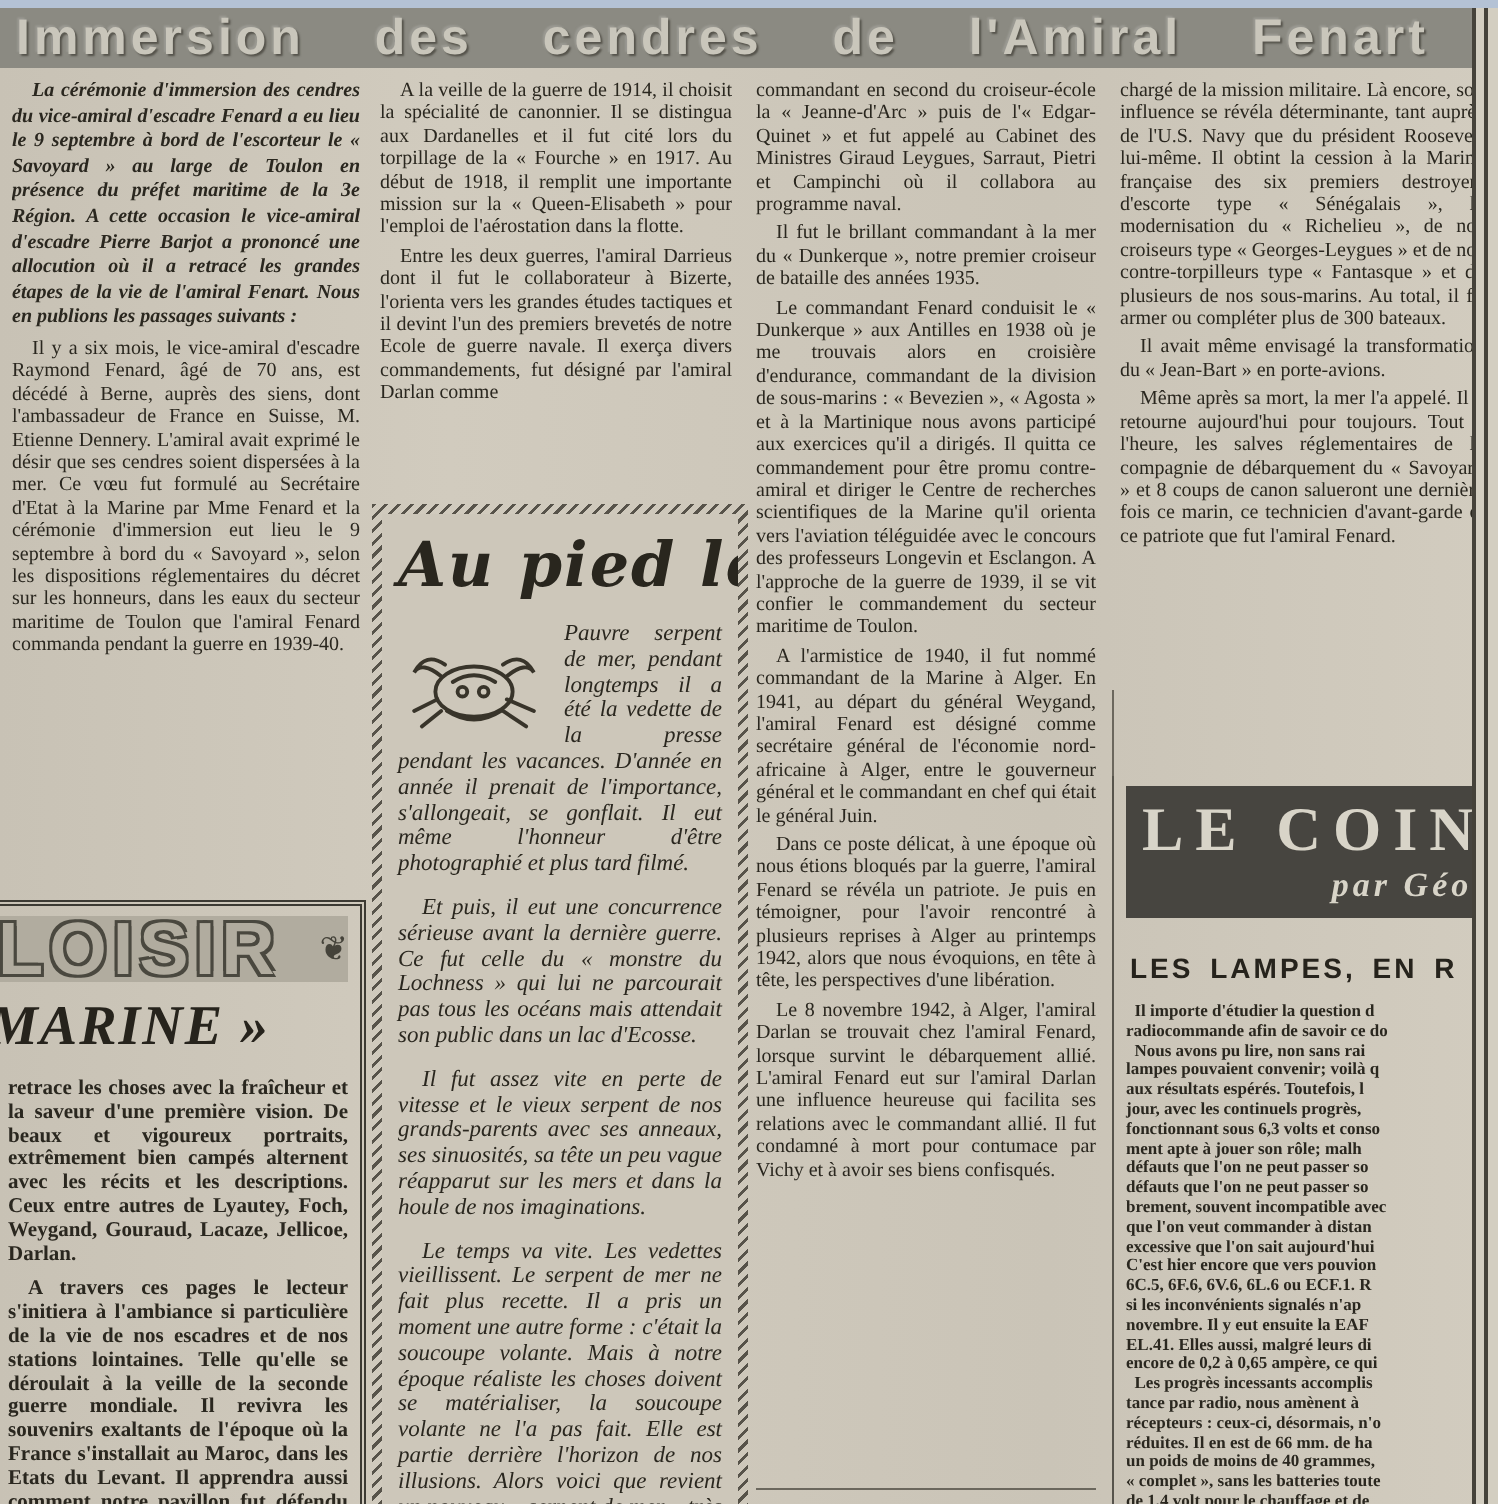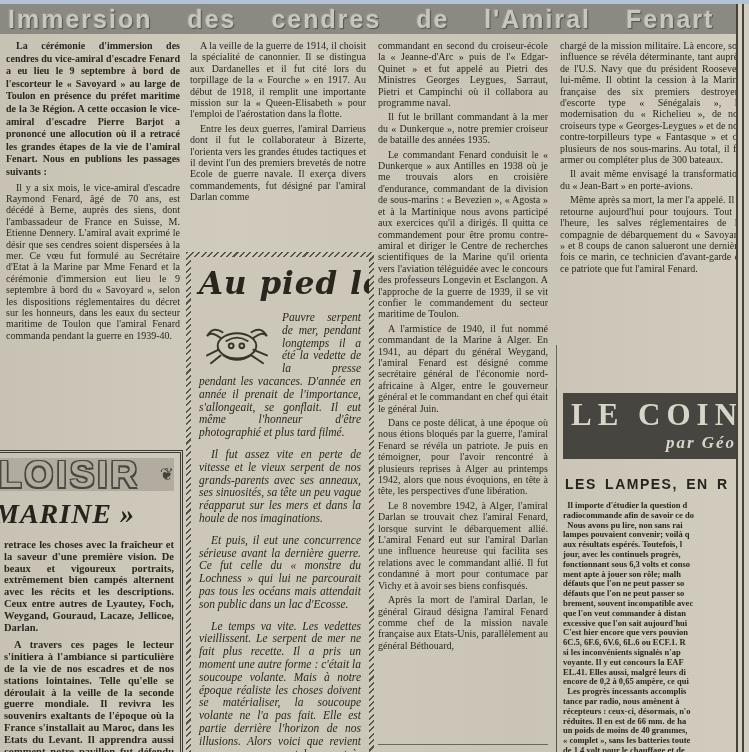--- a/index.html
+++ b/index.html
@@ -15,21 +15,21 @@
     display:flex;align-items:center;overflow:hidden;
   }
   .headline{
     font-family:Liberation Sans, sans-serif;font-weight:bold;
     font-size:25px;color:#c9c6bb;letter-spacing:2px;word-spacing:26px;white-space:nowrap;
     padding-left:8px;text-shadow:1px 1px 1px #55534b,-1px -1px 1px #9b9a93;
   }
   .col{position:absolute;text-align:justify;font-size:10px;line-height:11.4px;overflow:hidden;}
   .col p{margin:0 0 3px 0;text-indent:10px;}
   .col p.no-indent{text-indent:0;}
-  .lead{font-weight:bold;line-height:12.6px;}
+  .lead{font-style:italic;font-weight:bold;line-height:12.6px;}
   .col1{left:6px;top:40px;width:174px;height:406px;}
   .col2{left:190px;top:40px;width:176px;height:208px;}
   .col3{left:378px;top:40px;width:170px;height:702px;}
   .col4{left:560px;top:40px;width:182px;height:344px;}
   .col3-rule{position:absolute;left:378px;top:744px;width:170px;height:1px;background:#6b675d;}
   .rule-v{position:absolute;left:556px;top:345px;width:1px;height:46px;background:#6b675d;}
 
   
   .loisir-box{
     position:absolute;left:0;top:450px;width:183px;height:302px;
@@ -111,28 +111,27 @@
 </div>
 
 <div class="col col2">
   <div>
       <p class="para">A la veille de la guerre de 1914, il choisit la spécialité de canonnier. Il se distingua aux Dardanelles et il fut cité lors du torpillage de la « Fourche » en 1917. Au début de 1918, il remplit une importante mission sur la « Queen-Elisabeth » pour l'emploi de l'aérostation dans la flotte.</p>
       <p class="para">Entre les deux guerres, l'amiral Darrieus dont il fut le collaborateur à Bizerte, l'orienta vers les grandes études tactiques et il devint l'un des premiers brevetés de notre Ecole de guerre navale. Il exerça divers commandements, fut désigné par l'amiral Darlan comme</p>
     </div>
 </div>
 
 <div class="col col3">
-  <p class="no-indent">commandant en second du croiseur-école la « Jeanne-d'Arc » puis de l'« Edgar-Quinet » et fut appelé au Pietri des Ministres Georges Leygues, Sarraut, Pietri et Campinchi où il collabora au programme naval.</p>
+  <p class="no-indent">commandant en second du croiseur-école la « Jeanne-d'Arc » puis de l'« Edgar-Quinet » et fut appelé au Cabinet des Ministres Giraud Leygues, Sarraut, Pietri et Campinchi où il collabora au programme naval.</p>
   <div>
       <p class="para">Il fut le brillant commandant à la mer du « Dunkerque », notre premier croiseur de bataille des années 1935.</p>
       <p class="para">Le commandant Fenard conduisit le « Dunkerque » aux Antilles en 1938 où je me trouvais alors en croisière d'endurance, commandant de la division de sous-marins : « Bevezien », « Agosta » et à la Martinique nous avons participé aux exercices qu'il a dirigés. Il quitta ce commandement pour être promu contre-amiral et diriger le Centre de recherches scientifiques de la Marine qu'il orienta vers l'aviation téléguidée avec le concours des professeurs Longevin et Esclangon. A l'approche de la guerre de 1939, il se vit confier le commandement du secteur maritime de Toulon.</p>
       <p class="para">A l'armistice de 1940, il fut nommé commandant de la Marine à Alger. En 1941, au départ du général Weygand, l'amiral Fenard est désigné comme secrétaire général de l'économie nord-africaine à Alger, entre le gouverneur général et le commandant en chef qui était le général Juin.</p>
       <p class="para">Dans ce poste délicat, à une époque où nous étions bloqués par la guerre, l'amiral Fenard se révéla un patriote. Je puis en témoigner, pour l'avoir rencontré à plusieurs reprises à Alger au printemps 1942, alors que nous évoquions, en tête à tête, les perspectives d'une libération.</p>
       <p class="para">Le 8 novembre 1942, à Alger, l'amiral Darlan se trouvait chez l'amiral Fenard, lorsque survint le débarquement allié. L'amiral Fenard eut sur l'amiral Darlan une influence heureuse qui facilita ses relations avec le commandant allié. Il fut condamné à mort pour contumace par Vichy et à avoir ses biens confisqués.</p>
-      <p class="para">Après la mort de l'amiral Darlan, le général Giraud désigna l'amiral Fenard comme chef de la mission navale française aux Etats-Unis, parallèlement au général Béthouard,</p>
     </div>
 </div>
 
 <div class="col col4">
   <p class="no-indent">chargé de la mission militaire. Là encore, son influence se révéla déterminante, tant auprès de l'U.S. Navy que du président Roosevelt lui-même. Il obtint la cession à la Marine française des six premiers destroyers d'escorte type « Sénégalais », la modernisation du « Richelieu », de nos croiseurs type « Georges-Leygues » et de nos contre-torpilleurs type « Fantasque » et de plusieurs de nos sous-marins. Au total, il fit armer ou compléter plus de 300 bateaux.</p>
   <div>
       <p class="para">Il avait même envisagé la transformation du « Jean-Bart » en porte-avions.</p>
       <p class="para">Même après sa mort, la mer l'a appelé. Il y retourne aujourd'hui pour toujours. Tout à l'heure, les salves réglementaires de la compagnie de débarquement du « Savoyard » et 8 coups de canon salueront une dernière fois ce marin, ce technicien d'avant-garde et ce patriote que fut l'amiral Fenard.</p>
     </div>
 </div>
@@ -170,22 +169,22 @@
               <path d="M54 44 L66 52"></path>
             <path d="M28 29 Q39 22 50 29"></path>
             <path d="M25 44 Q39 53 53 44"></path>
             <circle cx="33" cy="34" r="2.5"></circle>
             <circle cx="44" cy="34" r="2.5"></circle>
           </g>
         </svg>
       </span>
       <p class="first">Pauvre serpent de mer, pendant longtemps il a été la vedette de la presse pendant les vacances. D'année en année il prenait de l'importance, s'allongeait, se gonflait. Il eut même l'honneur d'être photographié et plus tard filmé.</p>
       <div>
+          <p>Et puis, il eut une concurrence sérieuse avant la dernière guerre. Ce fut celle du « monstre du Lochness » qui lui ne parcourait pas tous les océans mais attendait son public dans un lac d'Ecosse.</p>
           <p>Il fut assez vite en perte de vitesse et le vieux serpent de nos grands-parents avec ses anneaux, ses sinuosités, sa tête un peu vague réapparut sur les mers et dans la houle de nos imaginations.</p>
-          <p>Et puis, il eut une concurrence sérieuse avant la dernière guerre. Ce fut celle du « monstre du Lochness » qui lui ne parcourait pas tous les océans mais attendait son public dans un lac d'Ecosse.</p>
           <p>Le temps va vite. Les vedettes vieillissent. Le serpent de mer ne fait plus recette. Il a pris un moment une autre forme : c'était la soucoupe volante. Mais à notre époque réaliste les choses doivent se matérialiser, la soucoupe volante ne l'a pas fait. Elle est partie derrière l'horizon de nos illusions. Alors voici que revient un nouveau « serpent de mer » très petit, mais ter-</p>
         </div>
     </div>
   </div>
 </div>
 
 <div class="radio-box">
   <div class="radio-banner">
     <div class="radio-banner-title">LE COIN DU</div>
     <div class="radio-byline">par Géo-m</div>
@@ -201,21 +200,21 @@
       <div class="radio-line">fonctionnant sous 6,3 volts et conso</div>
       <div class="radio-line">ment apte à jouer son rôle; malh</div>
       <div class="radio-line">défauts que l'on ne peut passer so</div>
       <div class="radio-line">défauts que l'on ne peut passer so</div>
       <div class="radio-line">brement, souvent incompatible avec</div>
       <div class="radio-line">que l'on veut commander à distan</div>
       <div class="radio-line">excessive que l'on sait aujourd'hui</div>
       <div class="radio-line">C'est hier encore que vers pouvion</div>
       <div class="radio-line">6C.5, 6F.6, 6V.6, 6L.6 ou ECF.1. R</div>
       <div class="radio-line">si les inconvénients signalés n'ap</div>
-      <div class="radio-line">voyante. Il y eut concours la EAF</div>
+      <div class="radio-line">novembre. Il y eut ensuite la EAF</div>
       <div class="radio-line">EL.41. Elles aussi, malgré leurs di</div>
       <div class="radio-line">encore de 0,2 à 0,65 ampère, ce qui</div>
       <div class="radio-line">  Les progrès incessants accomplis</div>
       <div class="radio-line">tance par radio, nous amènent à</div>
       <div class="radio-line">récepteurs : ceux-ci, désormais, n'o</div>
       <div class="radio-line">réduites. Il en est de 66 mm. de ha</div>
       <div class="radio-line">un poids de moins de 40 grammes,</div>
       <div class="radio-line">« complet », sans les batteries toute</div>
       <div class="radio-line">de 1,4 volt pour le chauffage et de</div>
     </div>

